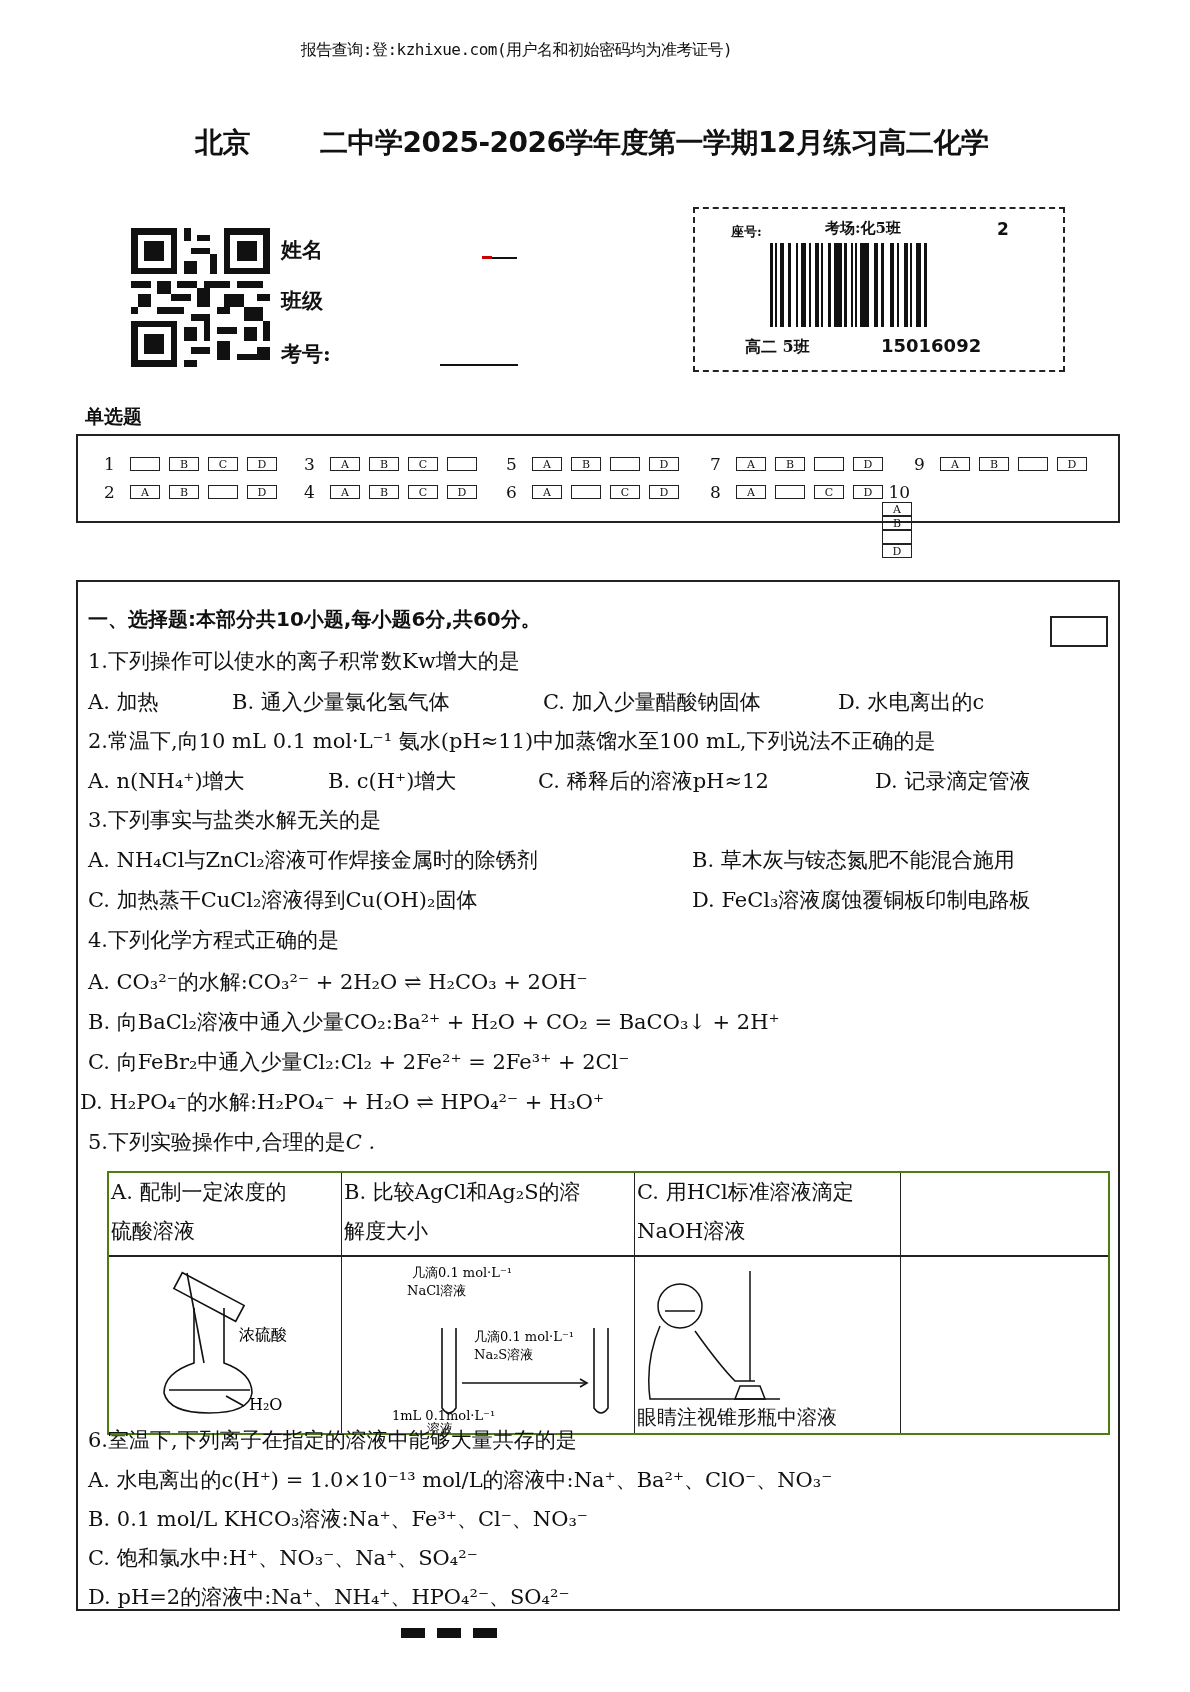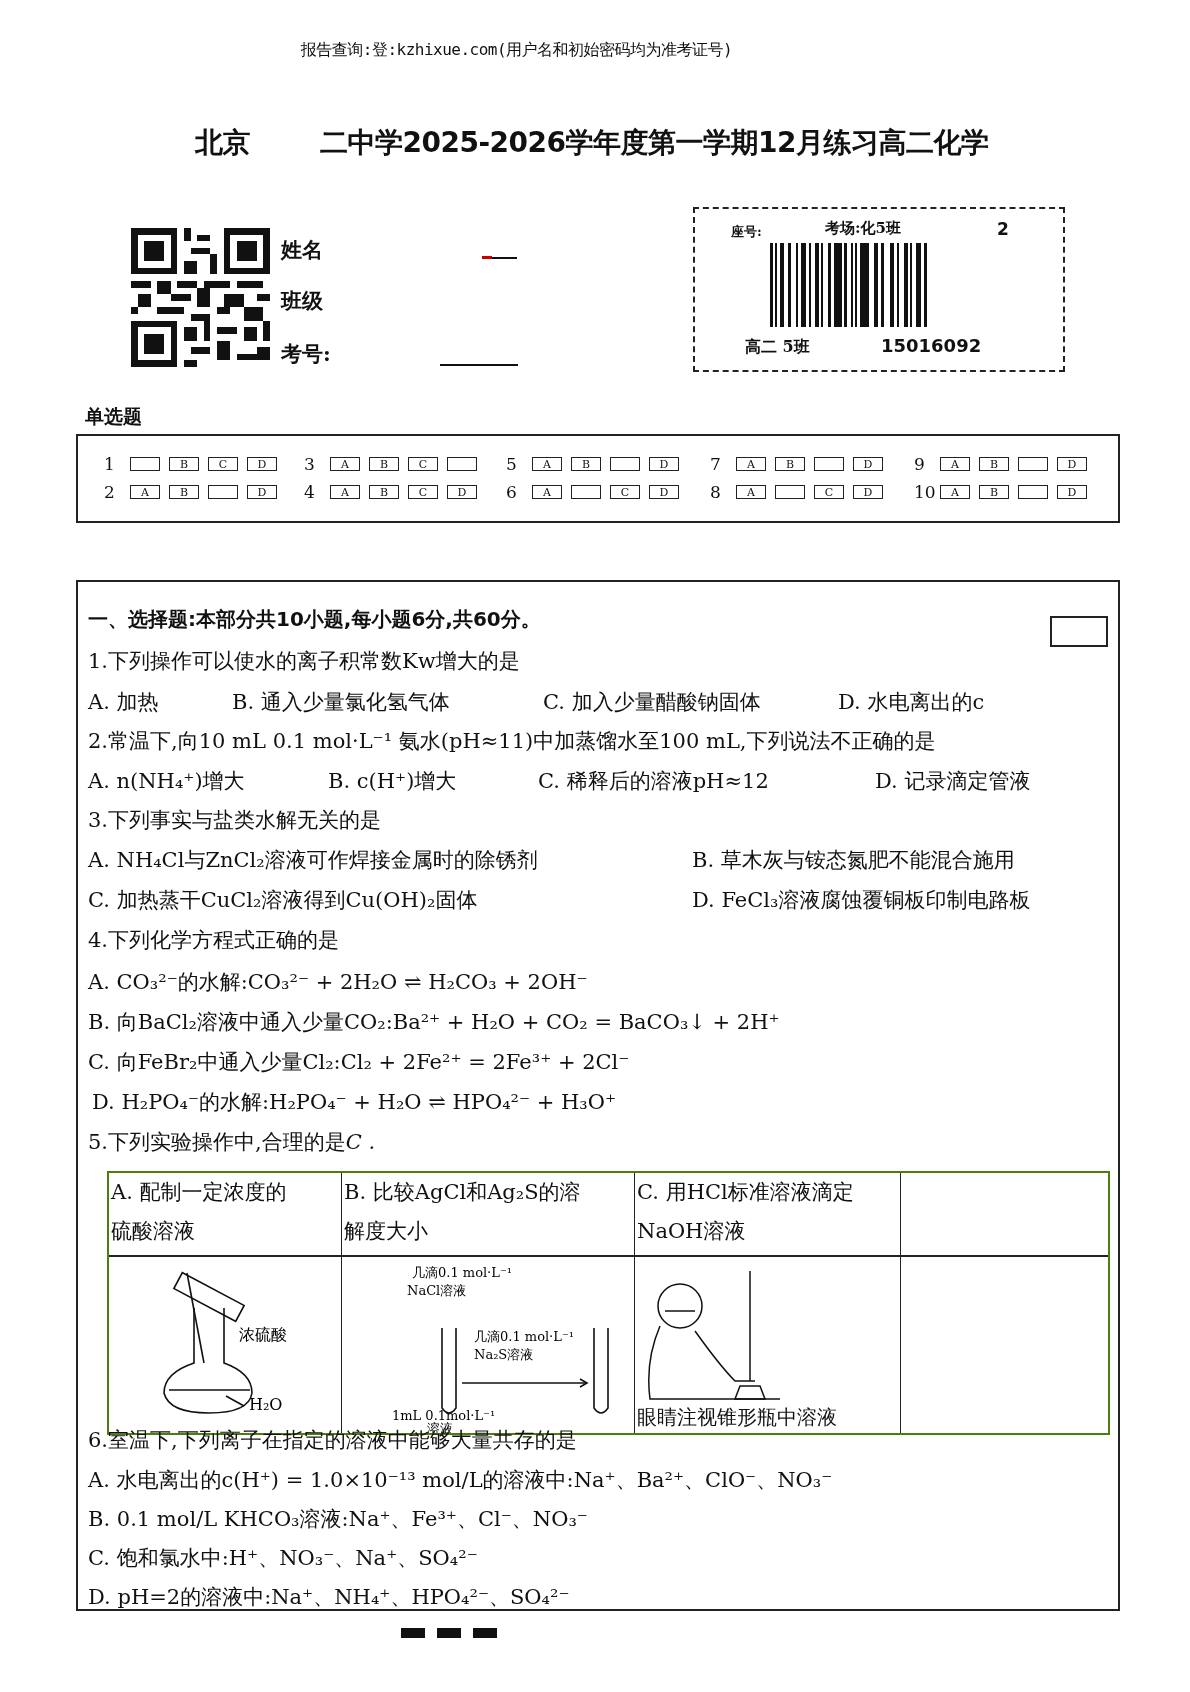--- a/index.html
+++ b/index.html
@@ -192,21 +192,21 @@
       <span class="bub">C</span>
       <span class="bub">D</span>
     </div>
   <div class="ans-q" style="left:836px;top:18px;">
       <span class="n">9</span>
       <span class="bub">A</span>
       <span class="bub">B</span>
       <span class="bub"></span>
       <span class="bub">D</span>
     </div>
-  <div class="ans-q" style="left:836px;top:46px;">
+  <div class="ans-q" style="left:804px;top:46px;flex-direction:column;">
       <span class="n">10</span>
       <span class="bub">A</span>
       <span class="bub">B</span>
       <span class="bub"></span>
       <span class="bub">D</span>
     </div>
 </div>
 
 <div class="abs qbox"></div>
 <div class="abs scorebox"></div>
@@ -228,21 +228,21 @@
 <div class="q" style="top:806px;">3.下列事实与盐类水解无关的是</div>
 <div class="opt" style="left:88px;top:846px;">A. NH₄Cl与ZnCl₂溶液可作焊接金属时的除锈剂</div>
 <div class="opt" style="left:692px;top:846px;">B. 草木灰与铵态氮肥不能混合施用</div>
 <div class="opt" style="left:88px;top:886px;">C. 加热蒸干CuCl₂溶液得到Cu(OH)₂固体</div>
 <div class="opt" style="left:692px;top:886px;">D. FeCl₃溶液腐蚀覆铜板印制电路板</div>
 
 <div class="q" style="top:926px;">4.下列化学方程式正确的是</div>
 <div class="opt" style="left:88px;top:968px;">A. CO₃²⁻的水解:CO₃²⁻ + 2H₂O ⇌ H₂CO₃ + 2OH⁻</div>
 <div class="opt" style="left:88px;top:1008px;">B. 向BaCl₂溶液中通入少量CO₂:Ba²⁺ + H₂O + CO₂ = BaCO₃↓ + 2H⁺</div>
 <div class="opt" style="left:88px;top:1048px;">C. 向FeBr₂中通入少量Cl₂:Cl₂ + 2Fe²⁺ = 2Fe³⁺ + 2Cl⁻</div>
-<div class="opt" style="left:92px;top:1088px;">D. H₂PO₄⁻的水解:H₂PO₄⁻ + H₂O ⇌ HPO₄²⁻ + H₃O⁺</div>
+<div class="opt" style="left:80px;top:1088px;">D. H₂PO₄⁻的水解:H₂PO₄⁻ + H₂O ⇌ HPO₄²⁻ + H₃O⁺</div>
 
 <div class="q" style="top:1128px;"><span>5.下列实验操作中,合理的是</span><span style="font-style:italic;">C .</span></div>
 <div class="abs tbl">
   <div class="hline" style="top:82px;"></div>
   <div class="tcell" style="left:0;top:0;width:233px;height:100%;">
     <div>A. 配制一定浓度的</div>
     <div>硫酸溶液</div>
     <svg class="abs" style="left:45px;top:95px;" width="150" height="150" viewBox="0 0 150 150">
       <g fill="none" stroke="#111" stroke-width="1.6">
         <line x1="33" y1="5" x2="50" y2="95"></line>

